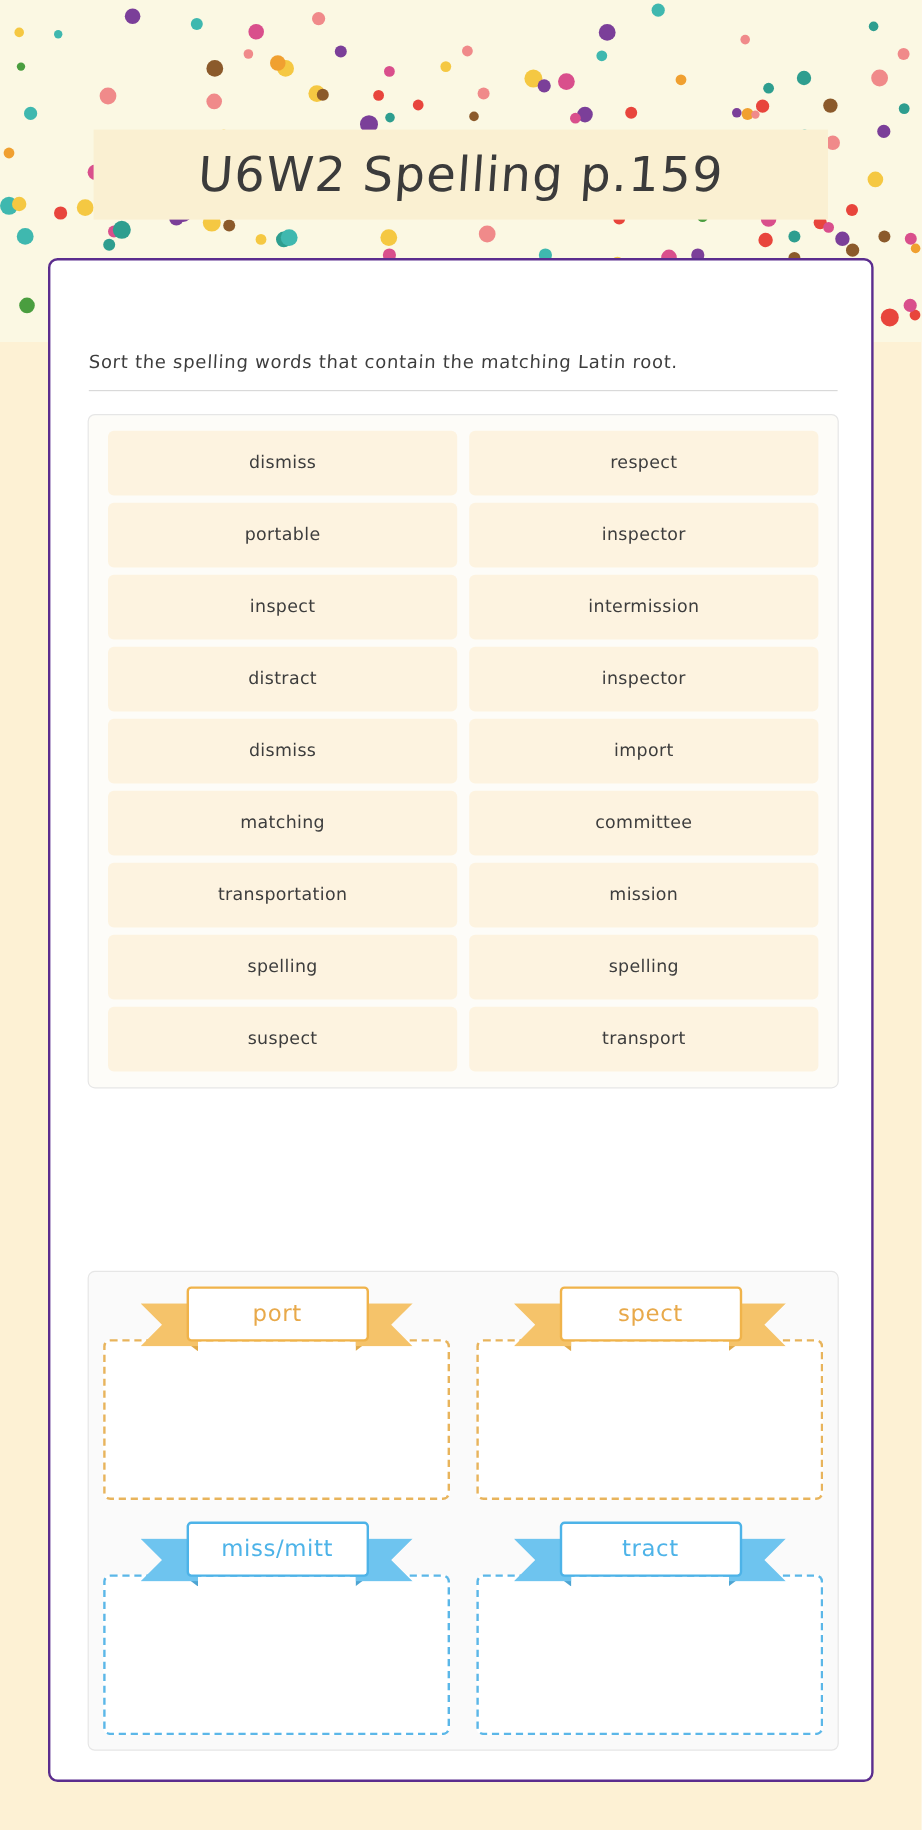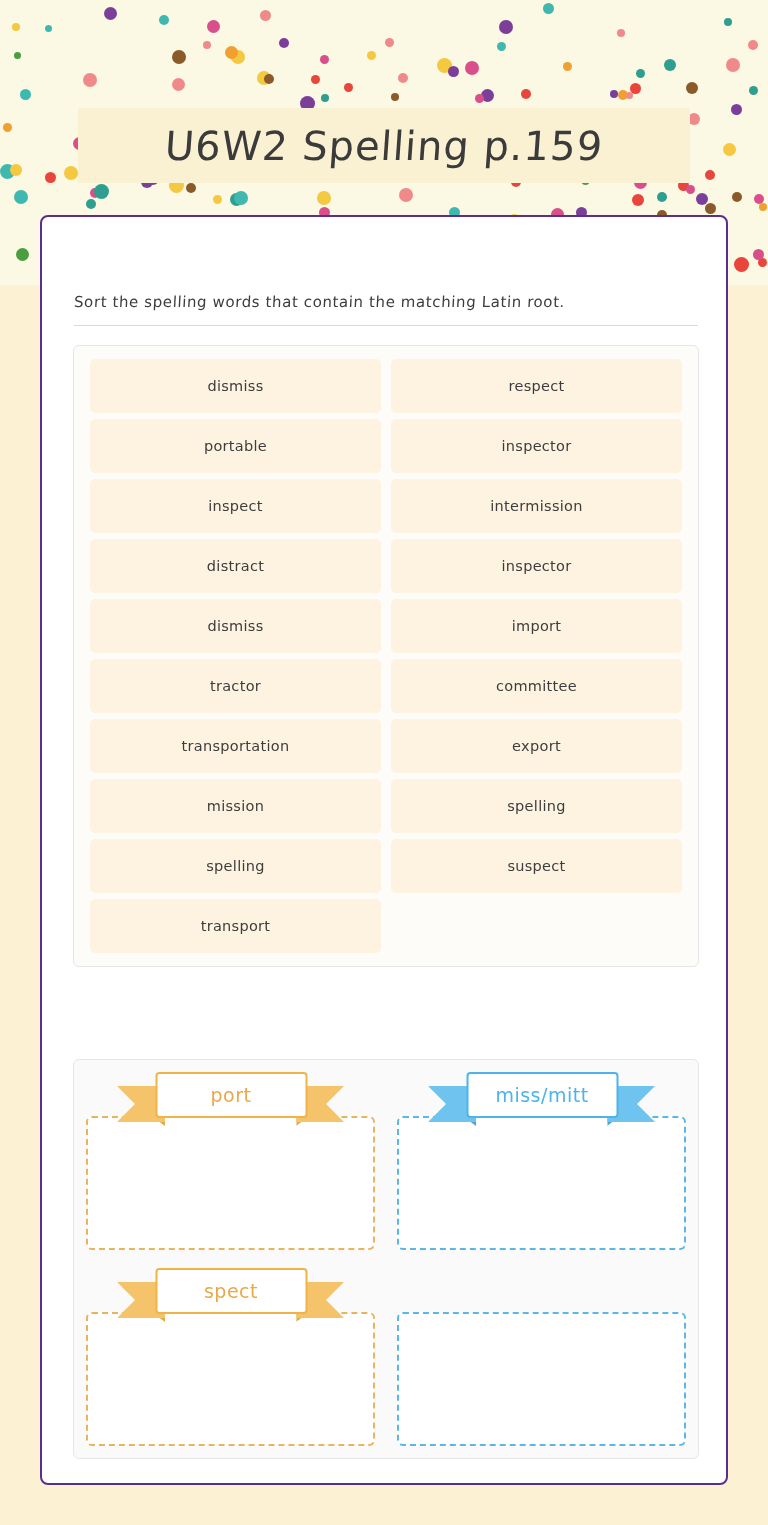--- a/index.html
+++ b/index.html
@@ -364,60 +364,66 @@
       <div class="word-chip">dismiss</div>
       <div class="word-chip">respect</div>
       <div class="word-chip">portable</div>
       <div class="word-chip">inspector</div>
       <div class="word-chip">inspect</div>
       <div class="word-chip">intermission</div>
       <div class="word-chip">distract</div>
       <div class="word-chip">inspector</div>
       <div class="word-chip">dismiss</div>
       <div class="word-chip">import</div>
-      <div class="word-chip">tractor</div>
+      <div class="word-chip">matching</div>
       <div class="word-chip">committee</div>
       <div class="word-chip">transportation</div>
-      <div class="word-chip">export</div>
       <div class="word-chip">mission</div>
       <div class="word-chip">spelling</div>
       <div class="word-chip">spelling</div>
       <div class="word-chip">suspect</div>
       <div class="word-chip">transport</div>
     </div>
 
   <div id="sort-area">
       <div class="sort-cell">
         <div class="drop-zone"></div>
         <div class="ribbon">
           <div class="tail-shadow left"></div>
           <div class="tail-shadow right"></div>
           <div class="tail left"></div>
           <div class="tail right"></div>
           <div class="ribbon-label">port</div>
-        </div>
-      </div>
-      <div class="sort-cell">
-        <div class="drop-zone blue"></div>
-        <div class="ribbon blue">
-          <div class="tail-shadow left"></div>
-          <div class="tail-shadow right"></div>
-          <div class="tail left"></div>
-          <div class="tail right"></div>
-          <div class="ribbon-label">miss/mitt</div>
         </div>
       </div>
       <div class="sort-cell">
         <div class="drop-zone"></div>
         <div class="ribbon">
           <div class="tail-shadow left"></div>
           <div class="tail-shadow right"></div>
           <div class="tail left"></div>
           <div class="tail right"></div>
           <div class="ribbon-label">spect</div>
         </div>
       </div>
       <div class="sort-cell">
         <div class="drop-zone blue"></div>
+        <div class="ribbon blue">
+          <div class="tail-shadow left"></div>
+          <div class="tail-shadow right"></div>
+          <div class="tail left"></div>
+          <div class="tail right"></div>
+          <div class="ribbon-label">miss/mitt</div>
+        </div>
+      </div>
+      <div class="sort-cell">
+        <div class="drop-zone blue"></div>
+        <div class="ribbon blue">
+          <div class="tail-shadow left"></div>
+          <div class="tail-shadow right"></div>
+          <div class="tail left"></div>
+          <div class="tail right"></div>
+          <div class="ribbon-label">tract</div>
+        </div>
       </div>
     </div>
 
 </div>
 
 </body></html>

